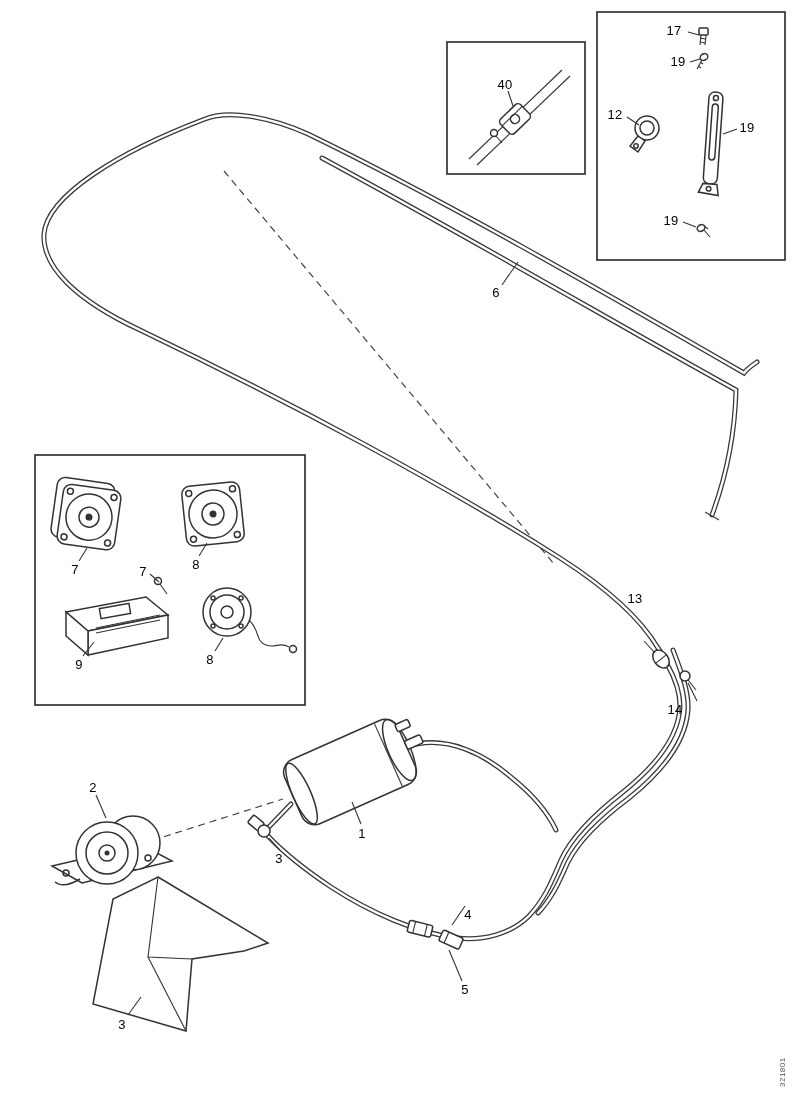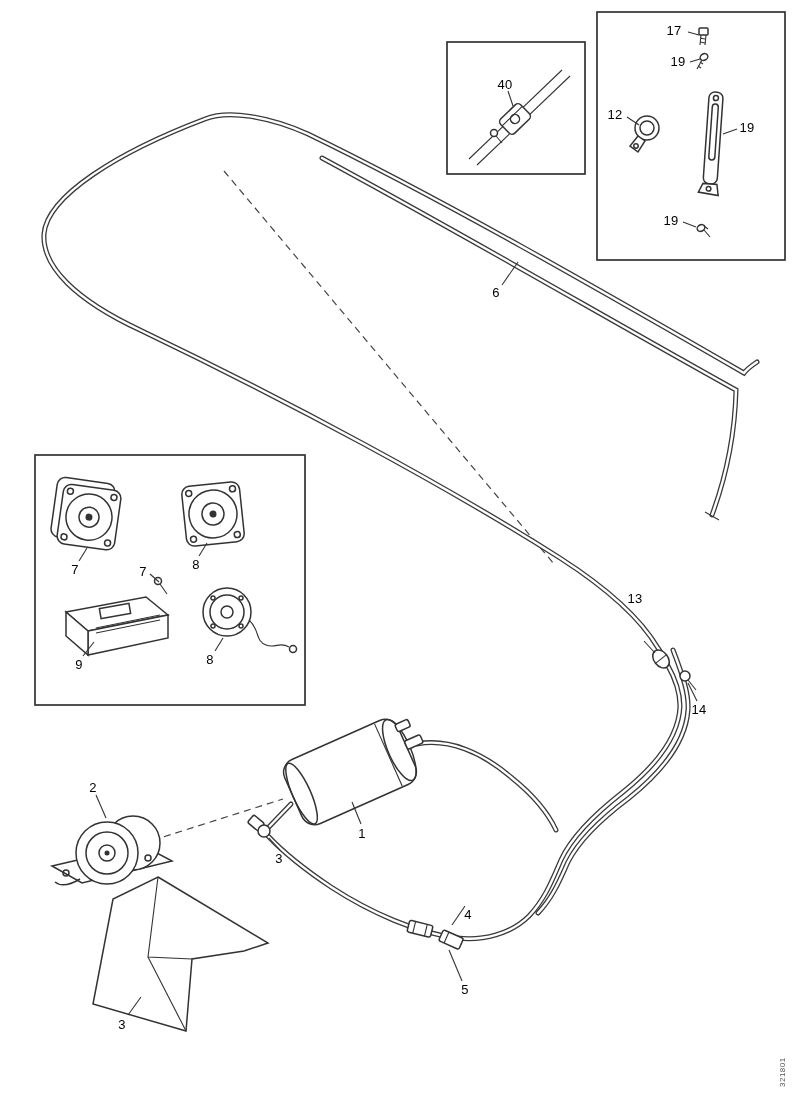--- a/index.html
+++ b/index.html
@@ -225,21 +225,21 @@
   <span class="callout" style="left:468px;top:914px">4</span>
   <span class="callout" style="left:465px;top:989px">5</span>
   <span class="callout" style="left:496px;top:292px">6</span>
   <span class="callout" style="left:75px;top:569px">7</span>
   <span class="callout" style="left:196px;top:564px">8</span>
   <span class="callout" style="left:79px;top:664px">9</span>
   <span class="callout" style="left:143px;top:571px">7</span>
   <span class="callout" style="left:122px;top:1024px">3</span>
   <span class="callout" style="left:210px;top:659px">8</span>
   <span class="callout" style="left:635px;top:598px">13</span>
-  <span class="callout" style="left:699px;top:709px">14</span>
+  <span class="callout" style="left:675px;top:709px">14</span>
   <span class="callout" style="left:615px;top:114px">12</span>
   <span class="callout" style="left:674px;top:30px">17</span>
   <span class="callout" style="left:747px;top:127px">19</span>
   <span class="callout" style="left:678px;top:61px">19</span>
   <span class="callout" style="left:671px;top:220px">19</span>
   <span class="callout" style="left:505px;top:84px">40</span>
 
   <span class="figure-id">321801</span>
 
 </div>

